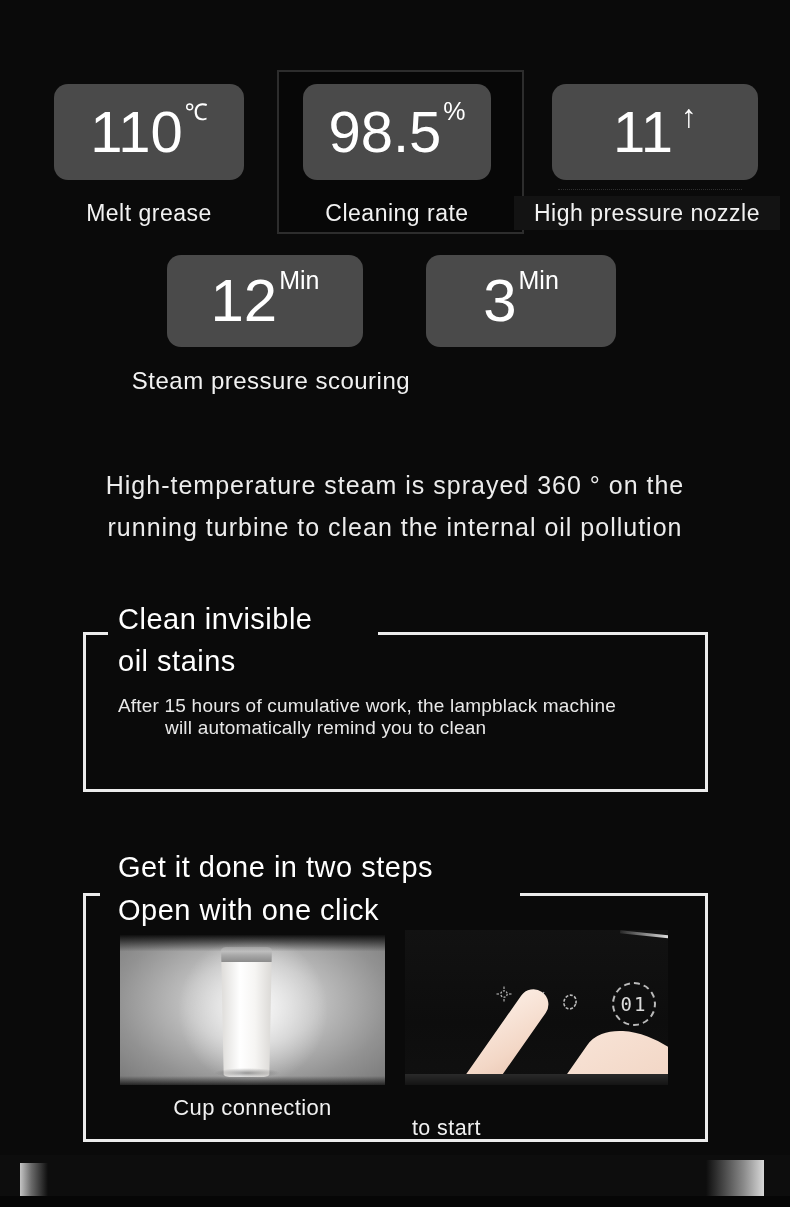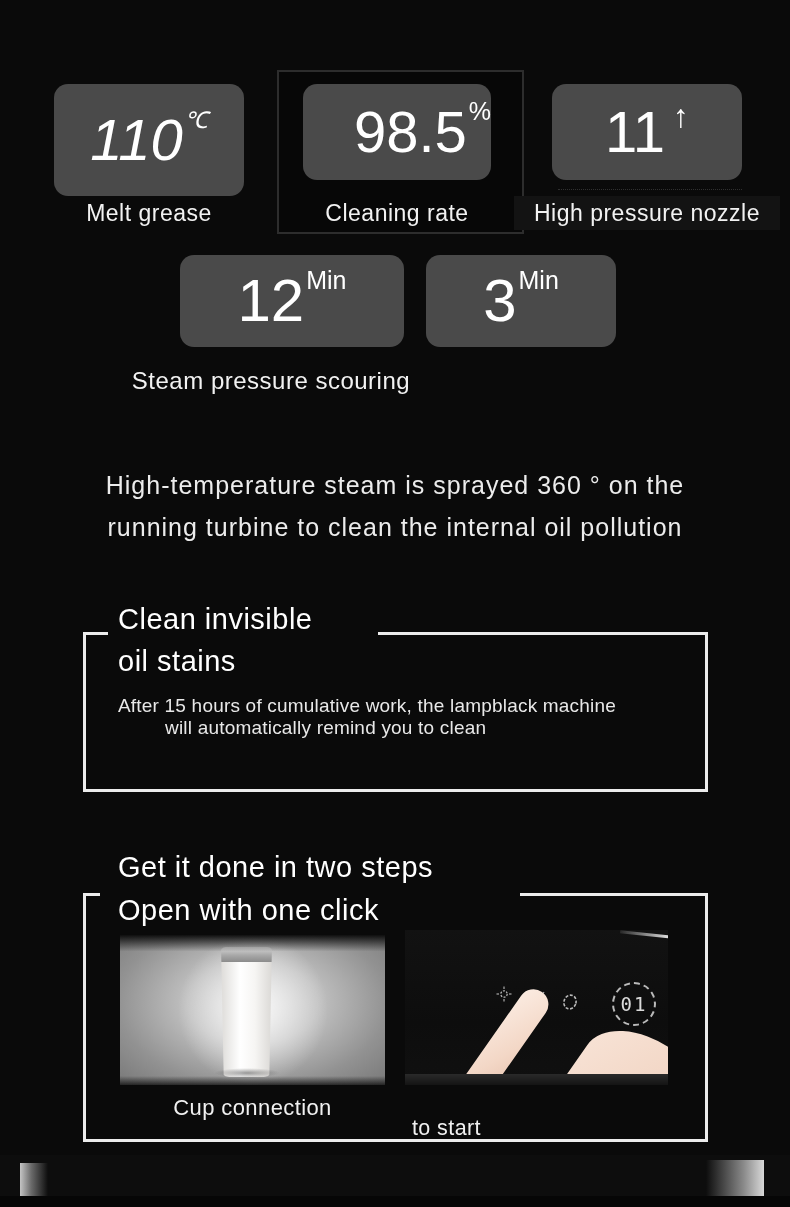--- a/index.html
+++ b/index.html
@@ -59,41 +59,41 @@
   .edge-bar-right{background:linear-gradient(to left,#d8d8d8 0%,#8a8a8a 35%,#0d0d0d 100%);}
   .bottom-strip{background:#060606;}
 </style>
 </head>
 <body>
 
 <div class="canvas">
 
   <div class="abs hl-frame" style="left:277px;top:70px;width:243px;height:160px;"></div>
 
-  <div class="abs card" style="left:54px;top:84px;width:190px;height:112px;font-style:italic;">
+  <div class="abs card" style="left:54px;top:84px;width:190px;height:96px;">
     <span class="num">110</span>
       <span class="sup" style="font-size:23px">℃</span>
   </div>
-  <div class="abs card" style="left:303px;top:84px;width:188px;height:96px;justify-content:flex-end;">
+  <div class="abs card" style="left:303px;top:84px;width:188px;height:96px;">
     <span class="num">98.5</span>
       <span class="sup">%</span>
   </div>
-  <div class="abs card" style="left:552px;top:84px;width:190px;height:96px;gap:7px;">
+  <div class="abs card" style="left:552px;top:84px;width:206px;height:96px;gap:7px;">
     <span class="num">11</span>
       <span class="sup-arrow">↑</span>
   </div>
 
   <div class="abs label-bg" style="left:514px;top:196px;width:266px;height:34px;"></div>
   <div class="abs dotline" style="left:558px;top:189px;width:184px;height:1px;"></div>
 
   <div class="abs stat-label" style="left:54px;top:200px;width:190px;">Melt grease</div>
   <div class="abs stat-label" style="left:303px;top:200px;width:188px;">Cleaning rate</div>
   <div class="abs stat-label" style="left:514px;top:200px;width:266px;">High pressure nozzle</div>
 
-  <div class="abs card" style="left:180px;top:255px;width:224px;height:92px;">
+  <div class="abs card" style="left:167px;top:255px;width:196px;height:92px;">
     <span class="num" style="font-size:60px">12</span>
       <span class="sup">Min</span>
   </div>
   <div class="abs card" style="left:426px;top:255px;width:190px;height:92px;">
     <span class="num" style="font-size:60px">3</span>
       <span class="sup">Min</span>
   </div>
   <div class="abs stat-label" style="left:96px;top:367px;width:350px;font-size:24px;">Steam pressure scouring</div>
 
   <div class="abs intro" style="left:0;top:464px;">

